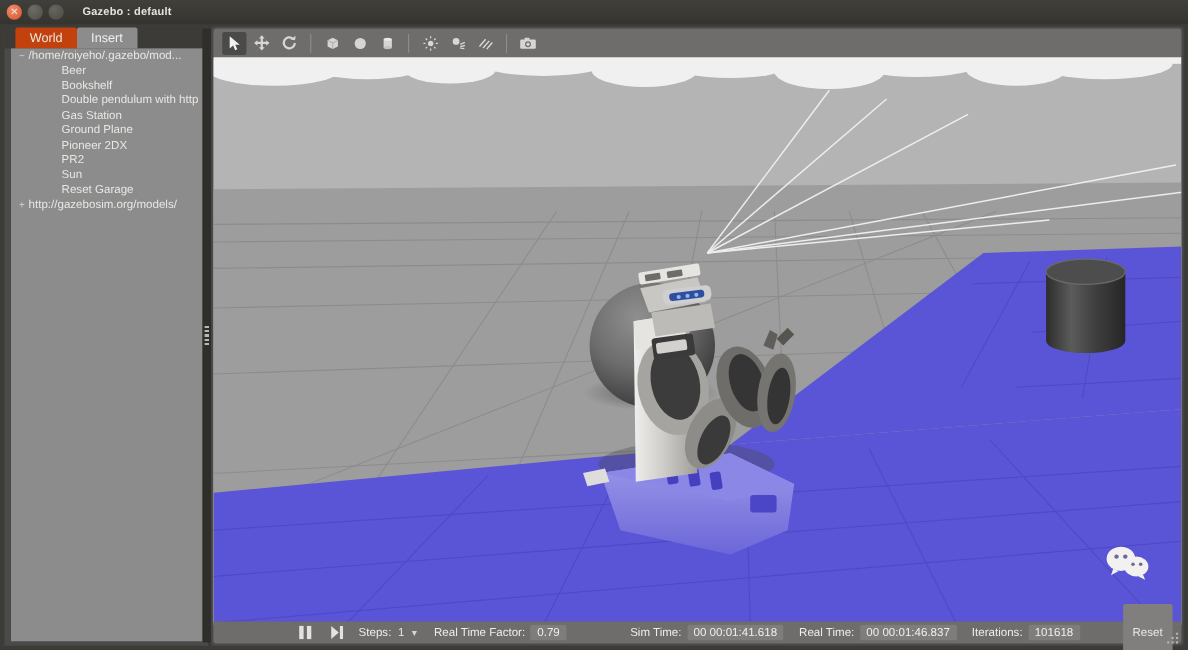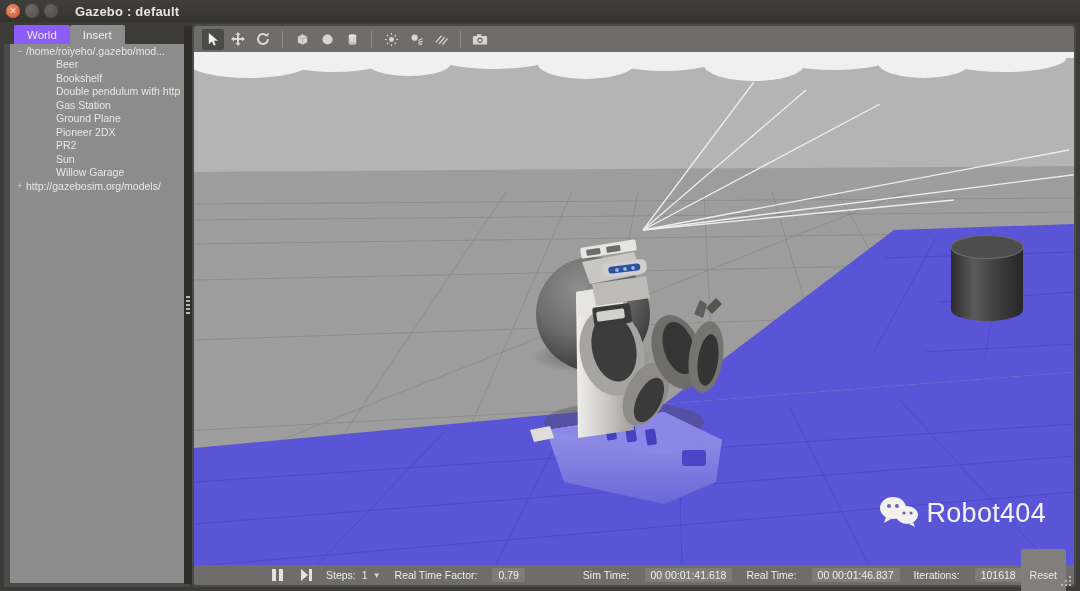--- a/index.html
+++ b/index.html
@@ -16,31 +16,31 @@
     position: absolute; left: 0; top: 0; width: 1080px; height: 22px;
     background: linear-gradient(#403f3b, #35342f);
     display: flex; align-items: center; gap: 5px; padding-left: 6px;
   }
   .wbtn { width: 14px; height: 14px; border-radius: 50%;
     display: flex; align-items: center; justify-content: center;
     font-size: 9px; line-height: 1; color: #4a4944; }
   .wbtn.close { background: radial-gradient(circle at 35% 30%, #f08a6a, #d4562a); color:#efe6e0; }
   .wbtn.min   { background: radial-gradient(circle at 35% 30%, #6d6b64, #504e48); }
   .wbtn.max   { background: radial-gradient(circle at 35% 30%, #67655e, #4b4943); }
-  .wtitle { margin-left: 12px; color: #e6e4df; font-size: 13px; font-weight: bold;
+  .wtitle { margin-left: 12px; color: #e6e4df; font-size: 10px; font-weight: bold;
             letter-spacing: .2px; }
 
   
   .leftpanel { position: absolute; left: 4px; top: 24px; width: 185px; height: 563px;
                background: #4a4a4a; }
   .tabbar { height: 20px; display: flex; align-items: flex-end; padding-left: 10px;
             background: #3c3b37; }
   .tab { height: 19px; padding: 0 13px; font-size: 11.5px; color: #ddd9d4;
          display: flex; align-items: center; border-radius: 2px 2px 0 0; }
-  .tab.inactive { background: #8b5cf6; color: #e9e7e2; }
+  .tab.inactive { background: #c2410c; color: #e9e7e2; }
   .tab.active { background: #8c8c8c; color: #f2f0ec; margin-top: 23px; }
   .treearea { position: absolute; left: 6px; top: 20px; right: 4px; bottom: 4px;
               background: #8c8c8c; overflow: hidden; }
   .trow { height: 13.5px; display: flex; align-items: center; font-size: 10.5px;
           color: #e9e7e3; white-space: nowrap; }
   .trow.root { padding-left: 4px; }
   .trow.child { padding-left: 46px; }
   .expander { width: 12px; text-align: center; font-size: 9px; color: #d8d6d2; }
   .scrollstrip { position: absolute; right: 0; top: 20px; width: 5px; bottom: 4px;
                  background: #6f6f6f; }
@@ -66,21 +66,21 @@
 
   
   .viewport { position: absolute; left: 2px; top: 28px; width: 880px; height: 516px;
               overflow: hidden; background: #a9a9a9; }
 
   
   .statusbar { position: absolute; left: 2px; bottom: 2px; width: 880px; height: 20px;
                background: #6e6d6b; display: flex; align-items: center; gap: 0;
                border-radius: 0 0 3px 3px; font-size: 10.5px; color: #e8e6e2; }
   .sb-lbl { color: #efeeea; }
-  .sb-val { background: #7e7d7b; color: #f0efeb; padding: 1px 6px; margin-left: 15px;
+  .sb-val { background: #7e7d7b; color: #f0efeb; padding: 1px 6px; margin-left: 5px;
             border-radius: 2px; min-width: 30px; }
   .sb-group { display: flex; align-items: center; margin-left: 14px; }
   .resetbtn { position: absolute; right: 8px; background: #807f7d; color: #e9e7e3;
               font-size: 10.5px; padding: 20px 9px; border-radius: 2px; }
 
   
   .resizegrip { position: absolute; right: 4px; bottom: 3px; width: 11px; height: 11px; }
 
   
   .watermark { position: absolute; right: 28px; bottom: 38px; display: flex;
@@ -127,21 +127,21 @@
         <div class="trow child">
           <span>Pioneer 2DX</span>
         </div>
         <div class="trow child">
           <span>PR2</span>
         </div>
         <div class="trow child">
           <span>Sun</span>
         </div>
         <div class="trow child">
-          <span>Willow Garage</span>
+          <span>Reset Garage</span>
         </div>
         <div class="trow root">
           <span class="expander">+</span>
           <span>http://gazebosim.org/models/</span>
         </div>
       </div>
     <div class="scrollstrip"></div>
   </div>
 
   <div class="splitter">
@@ -373,21 +373,20 @@
         <svg width="42" height="34" viewBox="0 0 42 34">
           <ellipse cx="15" cy="12" rx="13" ry="11" fill="#f2f1ef"></ellipse>
           <path d="M8 21 L6 27 L13 23 Z" fill="#f2f1ef"></path>
           <circle cx="11" cy="10" r="2" fill="#6a6a9e"></circle>
           <circle cx="19" cy="10" r="2" fill="#6a6a9e"></circle>
           <ellipse cx="29" cy="19" rx="11" ry="9" fill="#f2f1ef"></ellipse>
           <path d="M35 26 L37 31 L31 28 Z" fill="#f2f1ef"></path>
           <circle cx="26" cy="17" r="1.6" fill="#6a6a9e"></circle>
           <circle cx="33" cy="17" r="1.6" fill="#6a6a9e"></circle>
         </svg>
-        <div class="wm-text">Robot404</div>
       </div>
     </div>
 
     <div class="statusbar">
       <div style="width:78px"></div>
       <div style="display:flex;gap:3px;margin-right:18px">
         <div style="width:4px;height:12px;background:#e3e2df"></div>
         <div style="width:4px;height:12px;background:#e3e2df"></div>
       </div>
       <div style="display:flex;align-items:center;gap:2px">

